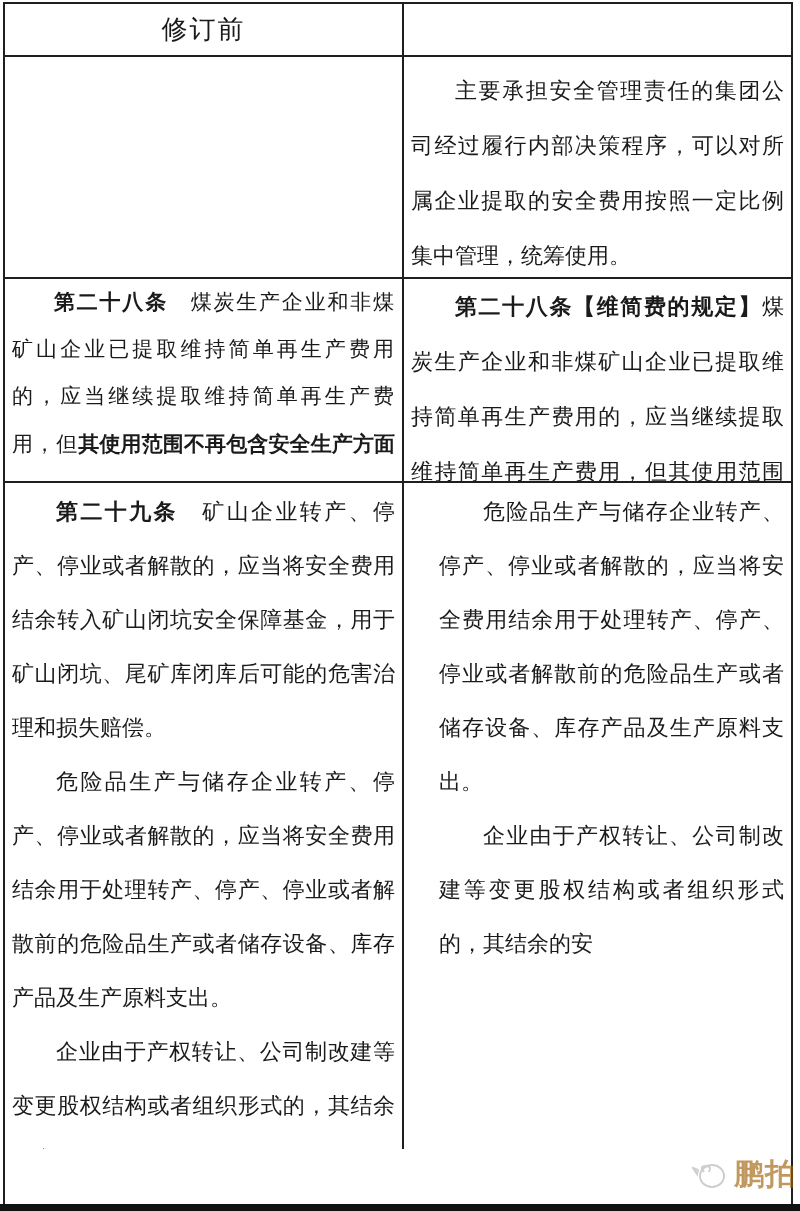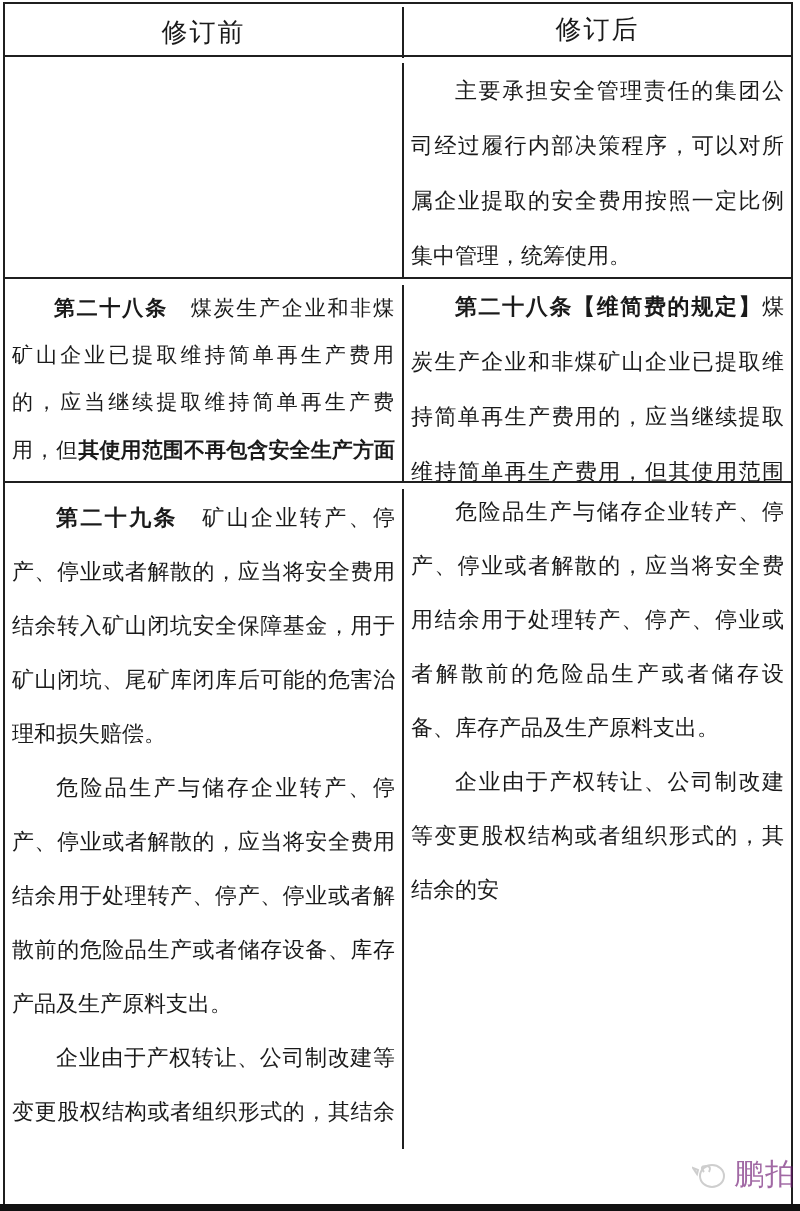--- a/index.html
+++ b/index.html
@@ -15,23 +15,23 @@
 
   .rev-table{
     position:absolute;left:3px;top:2px;width:790px;height:1209px;
     border-left:2px solid #1f1f1f;
     border-top:2px solid #1f1f1f;
     border-right:2px solid #1f1f1f;
     box-sizing:border-box;
     display:flex;flex-direction:column;
   }
   .row{display:flex;flex-direction:row;border-bottom:2px solid #1f1f1f;box-sizing:border-box;}
-  .row:last-child{border-bottom:none;}
+  .row:last-child{border-bottom:none;gap:28px;}
   .cell{box-sizing:border-box;overflow:hidden;}
-  .cell-before,.header-cell-before{width:399px;border-right:2px solid #1f1f1f;margin-top:6px;}
+  .cell-before,.header-cell-before{width:399px;border-right:2px solid #1f1f1f;}
   .cell-after,.header-cell-after{flex:1;}
 
   .header-row{height:53px;align-items:center;}
   .header-cell{
     display:flex;align-items:center;justify-content:center;
     height:100%;
     font-size:26px;font-weight:500;letter-spacing:2px;
   }
 
   .row-0{height:222px;}
@@ -65,40 +65,39 @@
   }
 
   .watermark{
     position:absolute;right:4px;bottom:16px;
     display:flex;align-items:center;gap:2px;
     opacity:0.65;
     pointer-events:none;
   }
   .watermark-text{
     font-size:30px;
-    color:#701a75;
-    font-weight:normal;
+    color:#a16207;
+    font-weight:bold;
     letter-spacing:1px;
   }
   .bird{display:block;}
 
   .bottom-edge{
     position:absolute;left:0;bottom:0;width:800px;height:7px;
     background:#111111;
   }
 </style>
 </head>
 <body>
 
 <div class="page">
 
   <div class="rev-table">
     <div class="row header-row">
       <div class="cell header-cell header-cell-before">修订前</div>
-      <div class="cell header-cell header-cell-after">修订后</div>
     </div>
 
   <div class="row body-row row-0">
         <div class="cell body-cell cell-before"></div>
         <div class="cell body-cell cell-after">
           <p class="para"><span class="seg seg-plain">主要承担安全管理责任的集团公司经过履行内部决策程序，可以对所属企业提取的安全费用按照一定比例集中管理，统筹使用。</span></p>
         </div>
       </div>
       <div class="row body-row row-1">
         <div class="cell body-cell cell-before">

